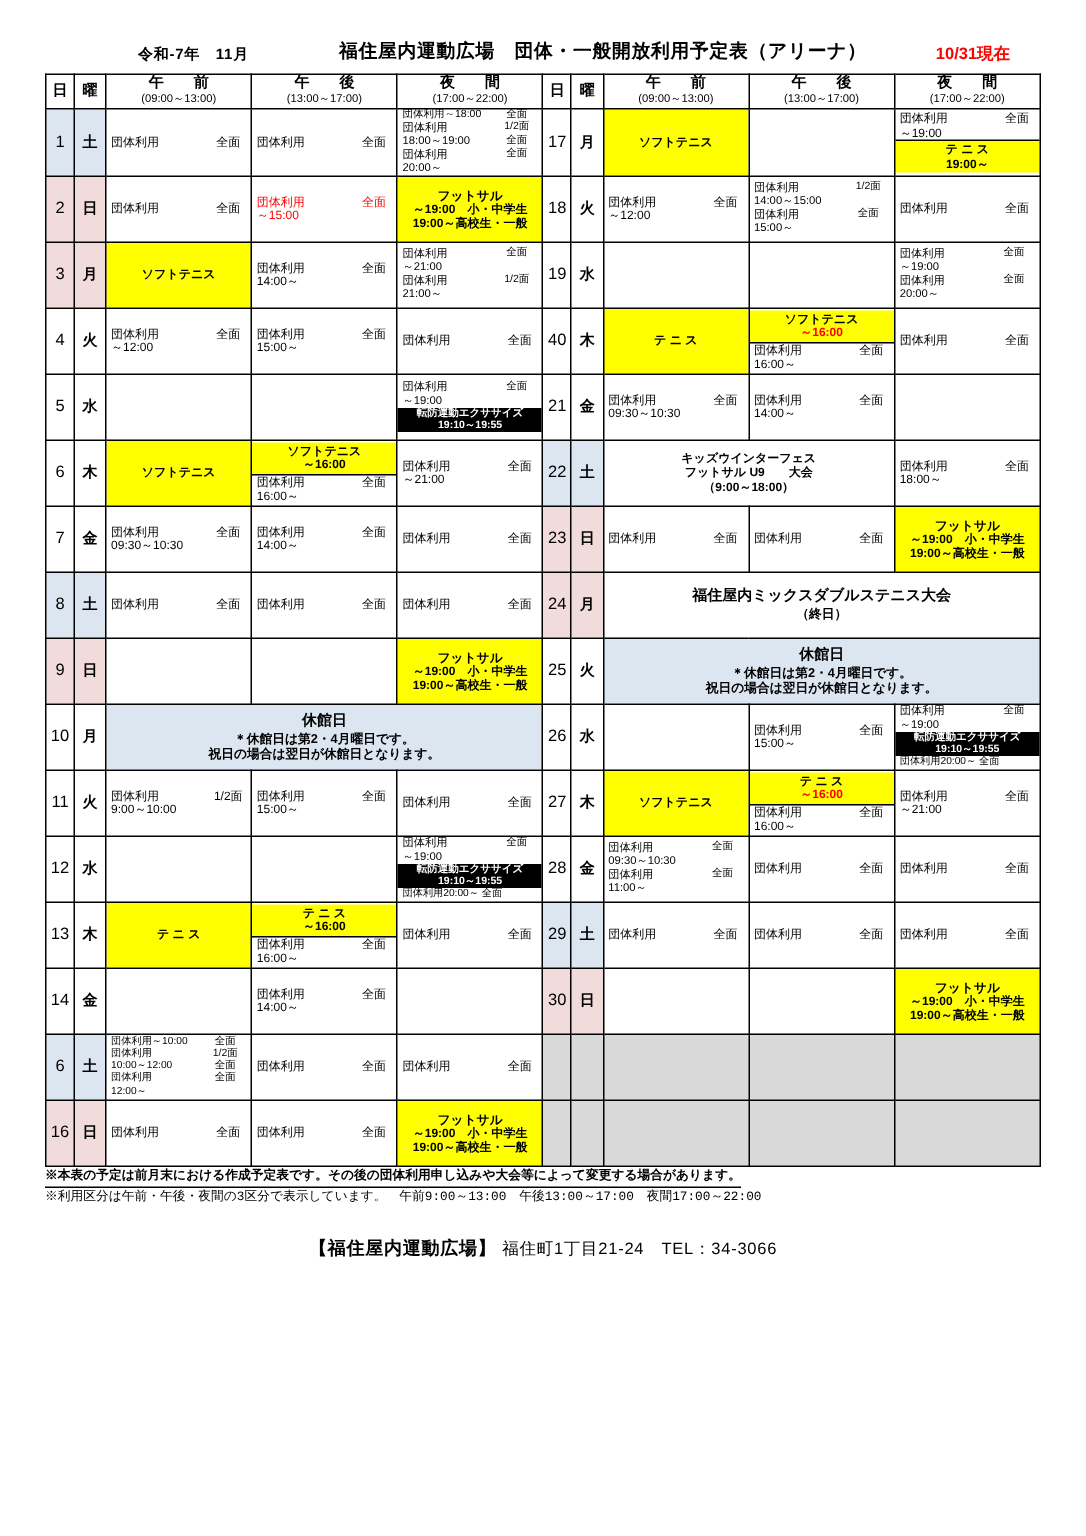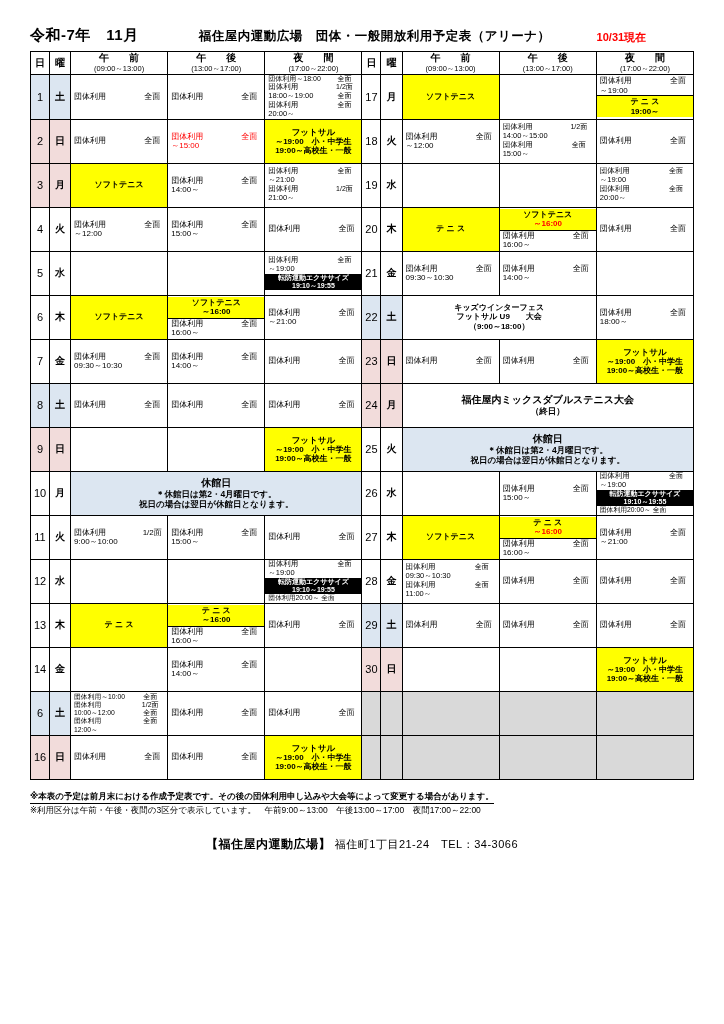--- a/index.html
+++ b/index.html
@@ -7,21 +7,21 @@
     width:724px;height:1024px;
     background:#ffffff;
     font-family:"Liberation Sans","DejaVu Sans",sans-serif;
     color:#000;
     font-size:9px;
   }
   .page{position:relative;width:724px;height:1024px;box-sizing:border-box;padding:26px 30px 0 30px;}
 
   
   .hdr{display:flex;align-items:flex-end;justify-content:flex-start;gap:0;margin-bottom:6px;}
-  .hdr .era{font-size:15px;font-weight:bold;letter-spacing:0.5px;}
+  .hdr .era{font-size:10px;font-weight:bold;margin-left:62px;letter-spacing:0.5px;}
   .hdr .title{font-size:12.5px;font-weight:bold;margin-left:60px;letter-spacing:0.5px;}
   .hdr .asof{font-size:11px;font-weight:bold;color:#ff0000;margin-left:46px;}
 
   
   table.cal{border-collapse:collapse;table-layout:fixed;width:664px;}
   table.cal td,table.cal th{border:1px solid #000;padding:0;vertical-align:middle;text-align:center;}
   .colh{height:22px;font-weight:bold;font-size:10px;line-height:1.05;}
   .colh .sub{font-weight:normal;font-size:7.5px;}
   .daynum{font-size:11px;width:22px;}
   .dayname{font-size:10px;font-weight:bold;width:22px;}
@@ -55,21 +55,21 @@
   .split .l{flex:1;text-align:left;padding-left:3px;}
   .split .r{width:30px;text-align:center;}
   .split .r2{width:34px;text-align:center;font-size:7px;}
   .line{border-bottom:1px solid #000;}
   .ctr{text-align:center;}
   .lft{text-align:left;padding-left:3px;}
 
   .notice{font-size:8.5px;line-height:1.45;text-align:center;font-weight:bold;padding:2px 0;}
 
   
-  .notes{margin-top:10px;font-size:8.5px;line-height:1.6;}
+  .notes{font-size:8.5px;line-height:1.6;font-family:Liberation Mono, monospace;}
   .notes .n1{font-weight:bold;border-bottom:1px solid #000;display:inline-block;}
   .notes .ind{padding-left:10px;}
   .footer{text-align:center;font-size:12px;font-weight:bold;margin-top:18px;letter-spacing:0.5px;}
   .footer .addr{font-weight:normal;font-size:11px;}
 </style>
 </head>
 <body>
 
 <div class="page">
 
@@ -304,21 +304,21 @@
               <span class="l">15:00～</span>
               <span class="r"></span>
             </div>
           </td>
           <td class="slot white">
             <div class="split">
               <span class="l">団体利用</span>
               <span class="r">全面</span>
             </div>
           </td>
-          <td class="daynum plain">20</td>
+          <td class="daynum plain">40</td>
           <td class="dayname plain">木</td>
           <td class="slot yellow">
             <div class="blk ctr">テ ニ ス</div>
           </td>
           <td class="slot white">
             <div class="blk ctr bold line yellow" style="padding:1px 0">
               <div>ソフトテニス</div>
               <div class="red">～16:00</div>
             </div>
             <div class="split">

